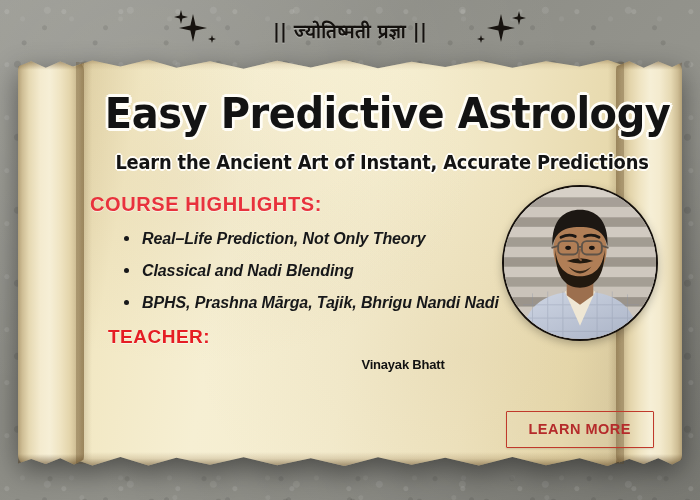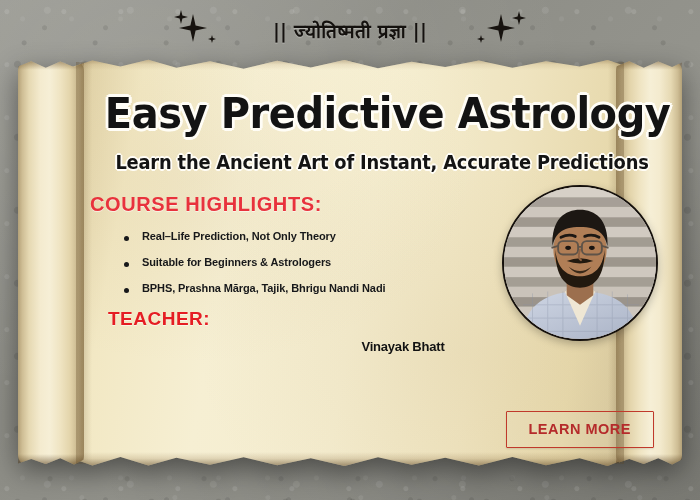--- a/index.html
+++ b/index.html
@@ -171,22 +171,23 @@
   .highlights-head{
     font-family:"Liberation Sans", sans-serif;
     font-size:20px; font-weight:700; color:#e8323c;
     letter-spacing:.6px; margin-left:6px;
     text-shadow:0 1px 0 rgba(255,255,255,.55);
   }
   ul.bullets{ list-style:none; margin:14px 0 0 40px; }
   ul.bullets li{
     position:relative; padding-left:18px; margin-bottom:14px;
     font-family:"Liberation Sans", sans-serif;
-    font-size:11px; font-weight:700; color:#17181a; letter-spacing:-.1px;
+    font-size:16px; font-weight:700; color:#17181a; letter-spacing:-.1px;
     white-space:nowrap;
+    font-style:italic;
   }
   ul.bullets li::before{
     content:""; position:absolute; left:0; top:6px;
     width:5px; height:5px; border-radius:50%; background:#17181a;
   }
 
   .teacher-head{
     font-family:Liberation Sans, sans-serif;
     font-size:19px; font-weight:700; color:#e51d23;
     letter-spacing:.5px; margin:14px 0 0 24px;
@@ -277,21 +278,21 @@
 
     <div class="title">Easy Predictive Astrology</div>
     <div class="subtitle">Learn the Ancient Art of Instant, Accurate Predictions</div>
 
     <div class="body-row">
 
       <div class="highlights-head">COURSE HIGHLIGHTS:</div>
 
       <ul class="bullets">
         <li>Real–Life Prediction, Not Only Theory</li>
-        <li>Suitable for Beginners &amp; Astrologers</li>
+        <li>Classical and Nadi Blending</li>
         <li>BPHS, Prashna Mārga, Tajik, Bhrigu Nandi Nadi</li>
       </ul>
 
       <div class="teacher-head">TEACHER:</div>
       <div class="teacher-name">Vinayak Bhatt</div>
 
       <div class="portrait">
         <svg viewBox="0 0 160 160" xmlns="http://www.w3.org/2000/svg">
           <defs>
             <linearGradient id="jk" x1="0" y1="0" x2="1" y2="1">

